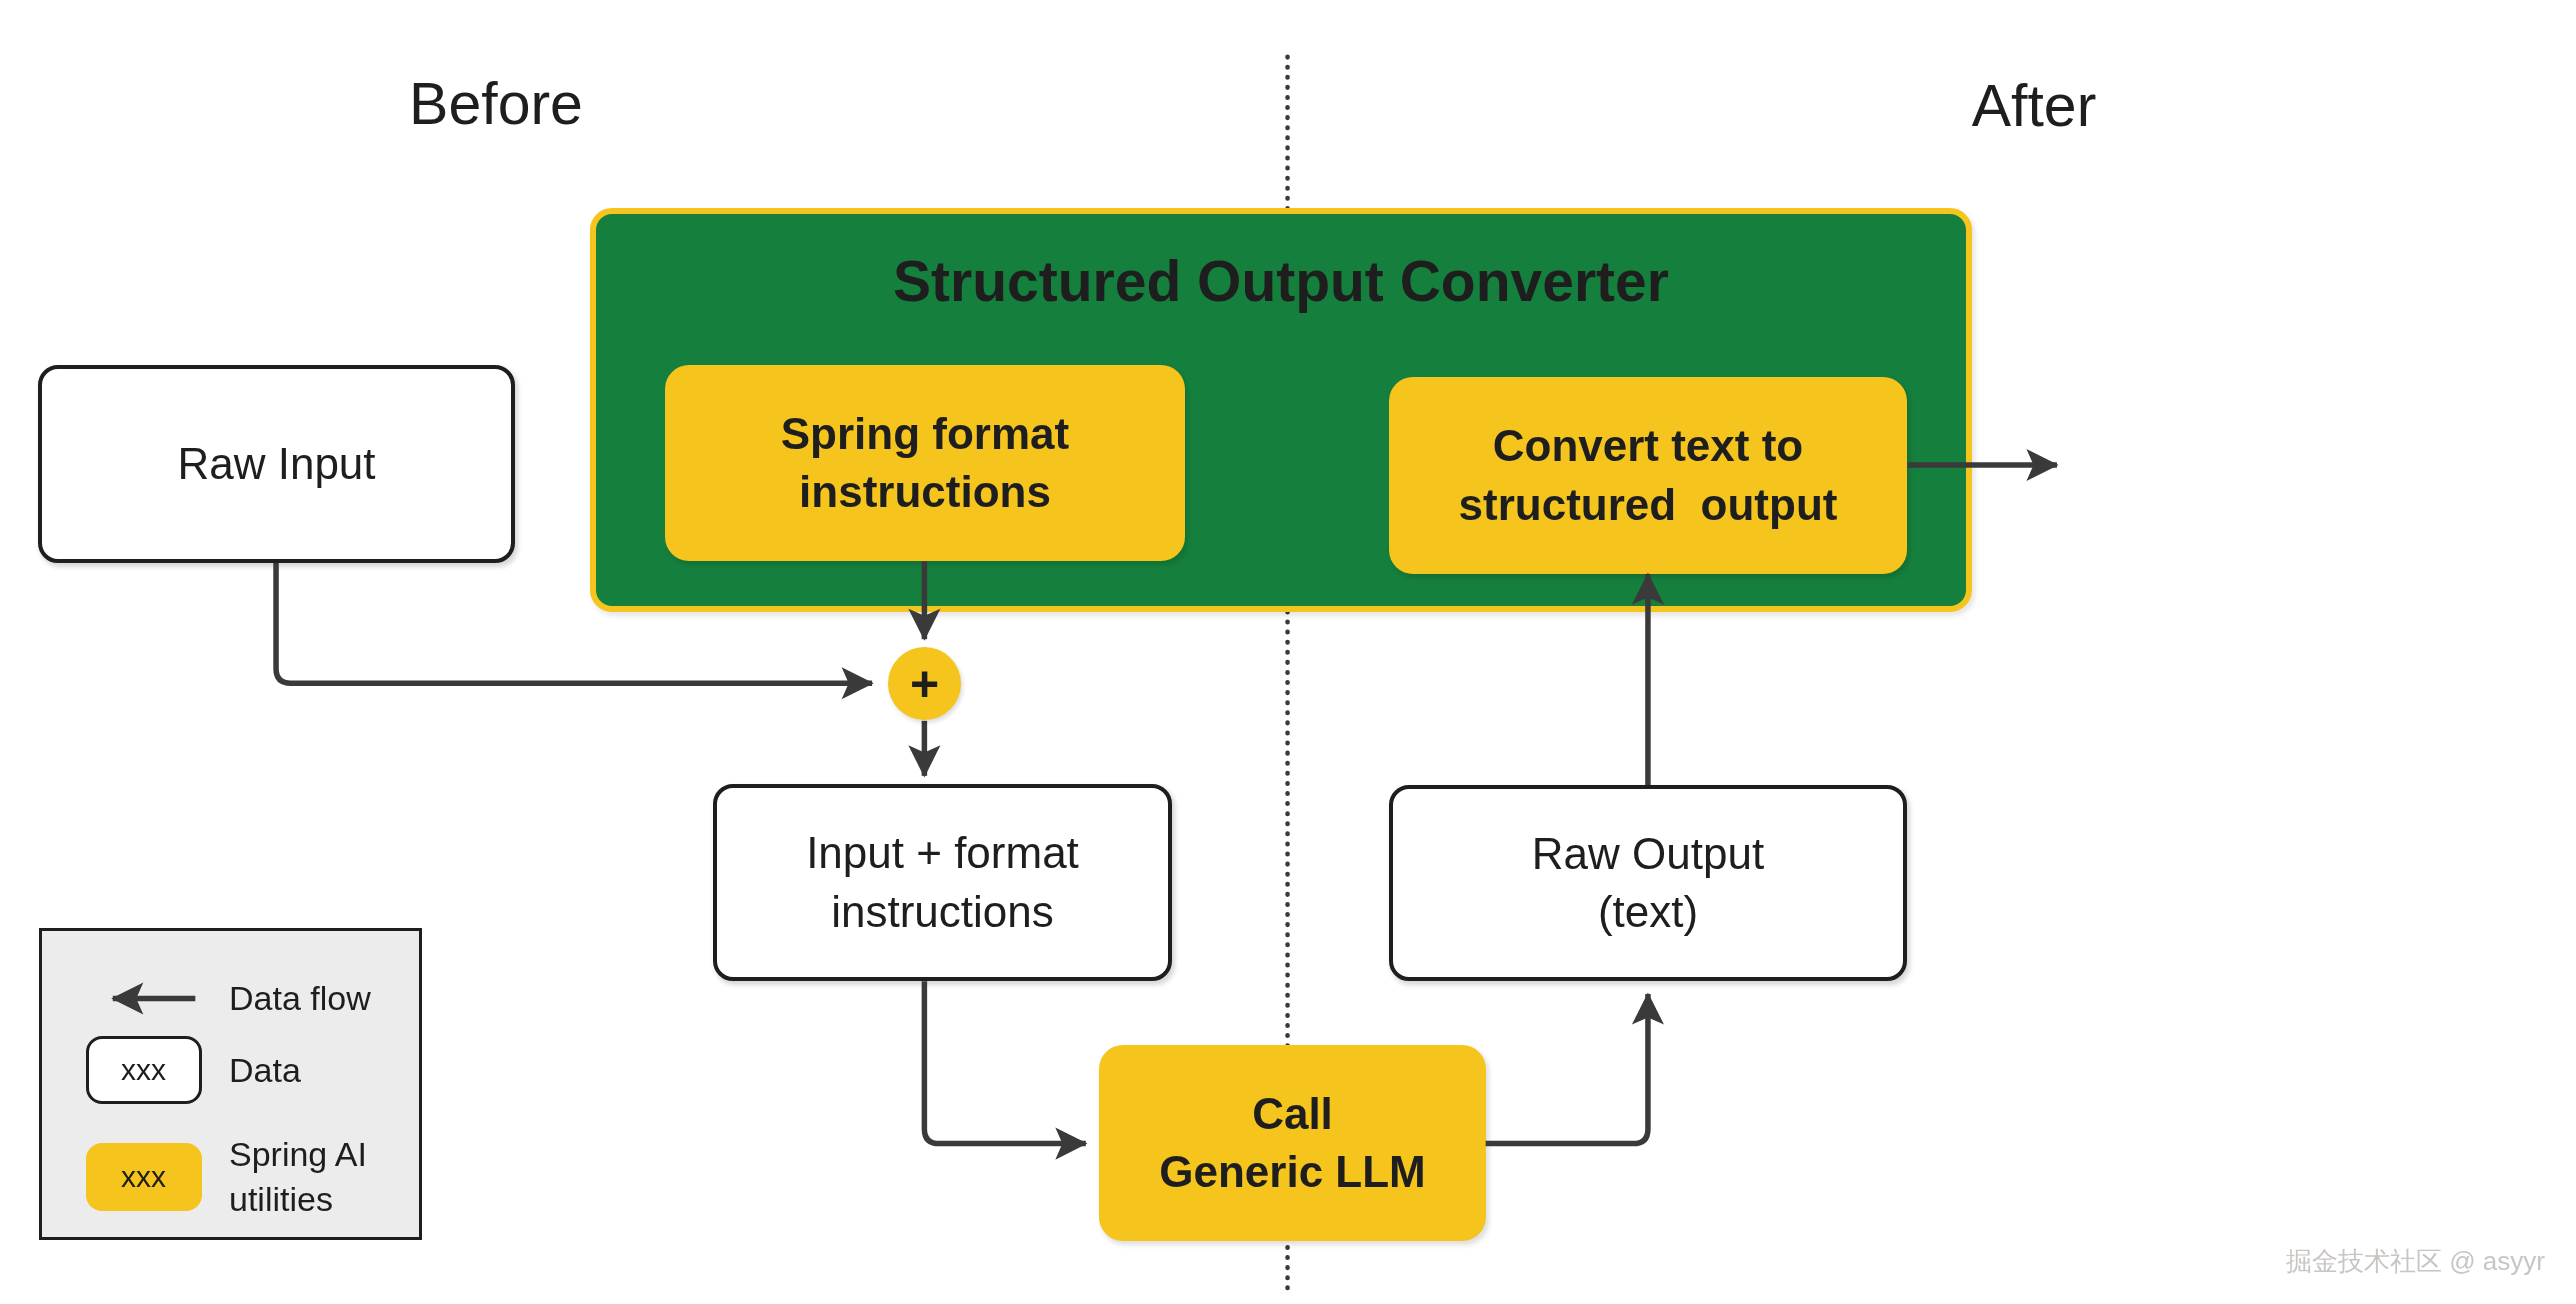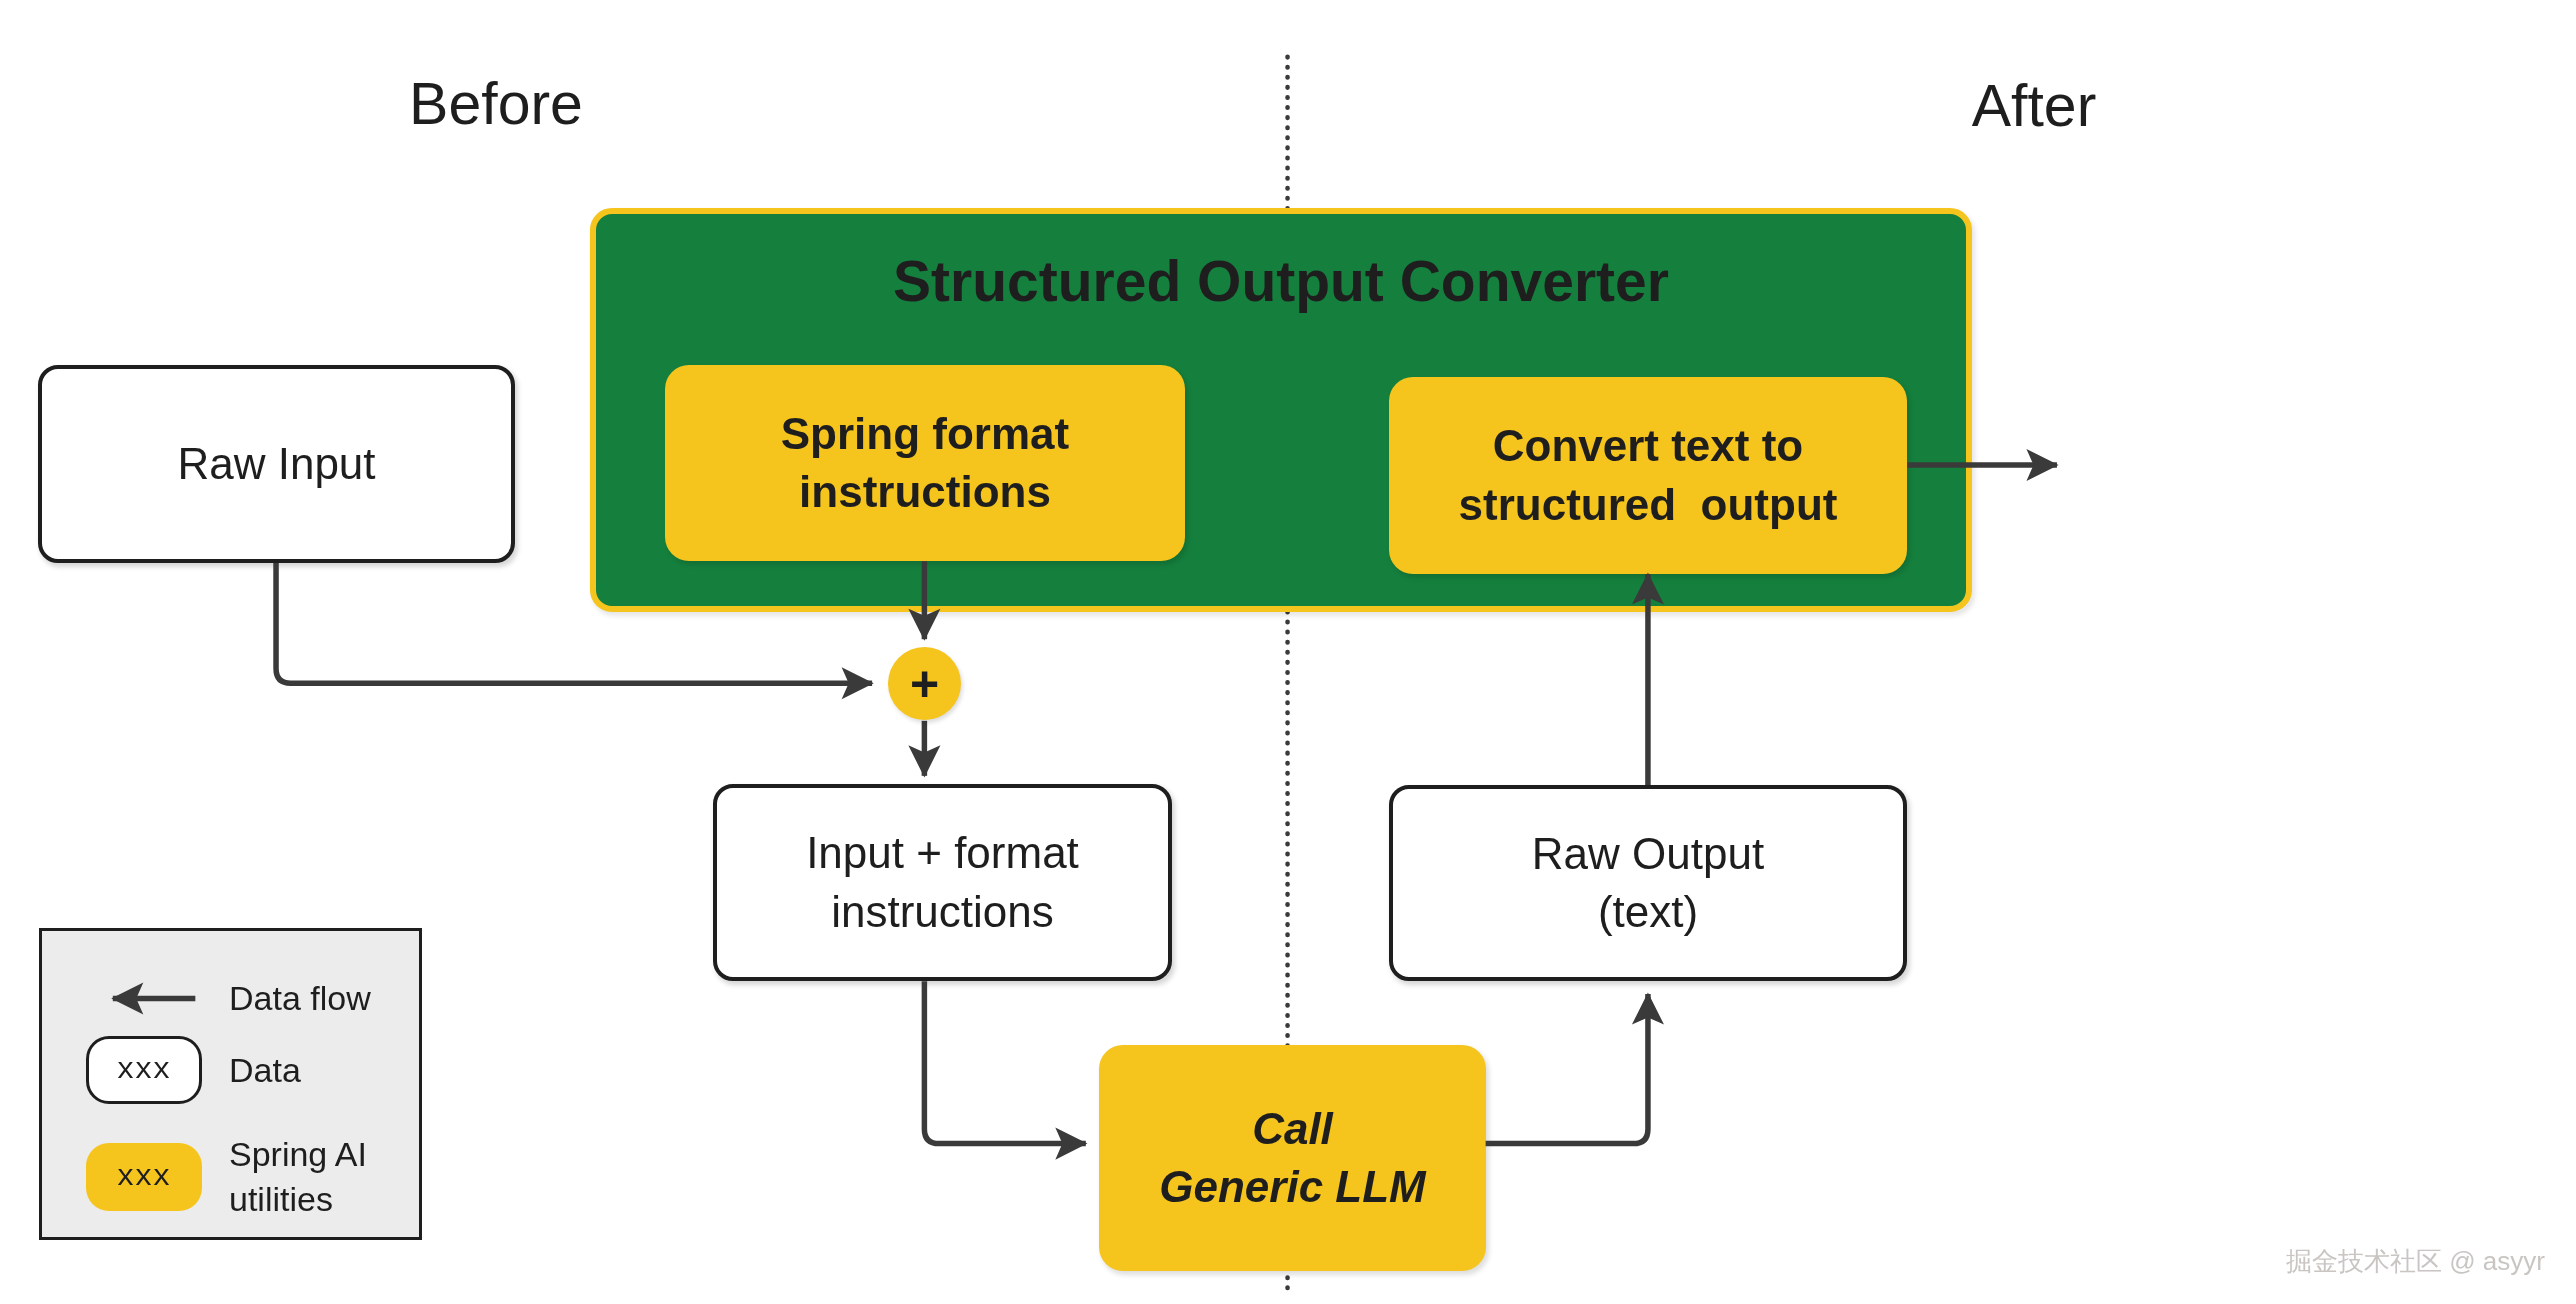--- a/index.html
+++ b/index.html
@@ -43,41 +43,41 @@
   .node.gold{
     background:var(--yellow,#F5C41D);border-radius:24px;font-weight:700;
     box-shadow:2.8px 3.7px 5.5px rgba(0,0,0,0.13);
   }
   #node-raw-input        {left:38px;  top:365px; width:477px; height:198px;}
   #node-provide-format   {left:665px; top:365px; width:520px; height:196px;}
   #node-convert-text     {left:1389px;top:365px; width:518px; height:197px;margin-top:12px;}
   #node-structured-output{left:2069px;top:365px; width:471px; height:197px;}
   #node-input-format     {left:665px; top:784px; width:459px; height:197px;margin-left:48px;}
   #node-raw-output       {left:1389px;top:785px; width:518px; height:196px;}
-  #node-call-llm         {left:1099px;top:1045px;width:387px; height:226px;font-style:italic;}
+  #node-call-llm         {left:1099px;top:1045px;width:387px; height:196px;}
 
   .plus{
     position:absolute;left:888px;top:647px;width:73px;height:73px;border-radius:50%;
     background:var(--yellow,#F5C41D);display:flex;align-items:center;justify-content:center;
     font-size:50px;font-weight:700;z-index:5;box-shadow:1.8px 2.8px 4.6px rgba(0,0,0,0.14);
   }
 
   .legend{
     position:absolute;left:39px;top:928px;width:383px;height:312px;
     box-sizing:border-box;background:var(--legend-bg,#ECECEC);
     border:3.7px solid var(--ink,#1e1e1e);z-index:3;
   }
   .lrow{position:absolute;left:42px;right:7.3px;display:flex;align-items:center;}
   #lrow-flow{top:49px;height:37px;}
   #lrow-data{top:105px;height:68px;}
   #lrow-spring{top:202px;height:87px;}
   .licon{flex:0 0 119px;display:flex;align-items:center;justify-content:center;}
   .lchip{
-    width:116px;height:68px;border-radius:23px;box-sizing:border-box;
-    display:flex;align-items:center;justify-content:center;font-size:30px;font-family:Liberation Mono, monospace;
+    width:116px;height:68px;border-radius:16px;box-sizing:border-box;
+    display:flex;align-items:center;justify-content:center;font-size:30px;
   }
   .lchip.white-chip{background:#fff;border:3.7px solid var(--ink,#1e1e1e);}
   .lchip.gold-chip{background:var(--yellow,#F5C41D);}
   .llabel{margin-left:26px;font-size:34px;line-height:1.3;white-space:pre-wrap;}
 
   .watermark{
     position:absolute;right:31px;bottom:26px;font-size:26px;z-index:3;
     color:var(--watermark,#C9C5C2);text-shadow:0.9px 0.9px 0 #ffffff;white-space:nowrap;
   }
 

